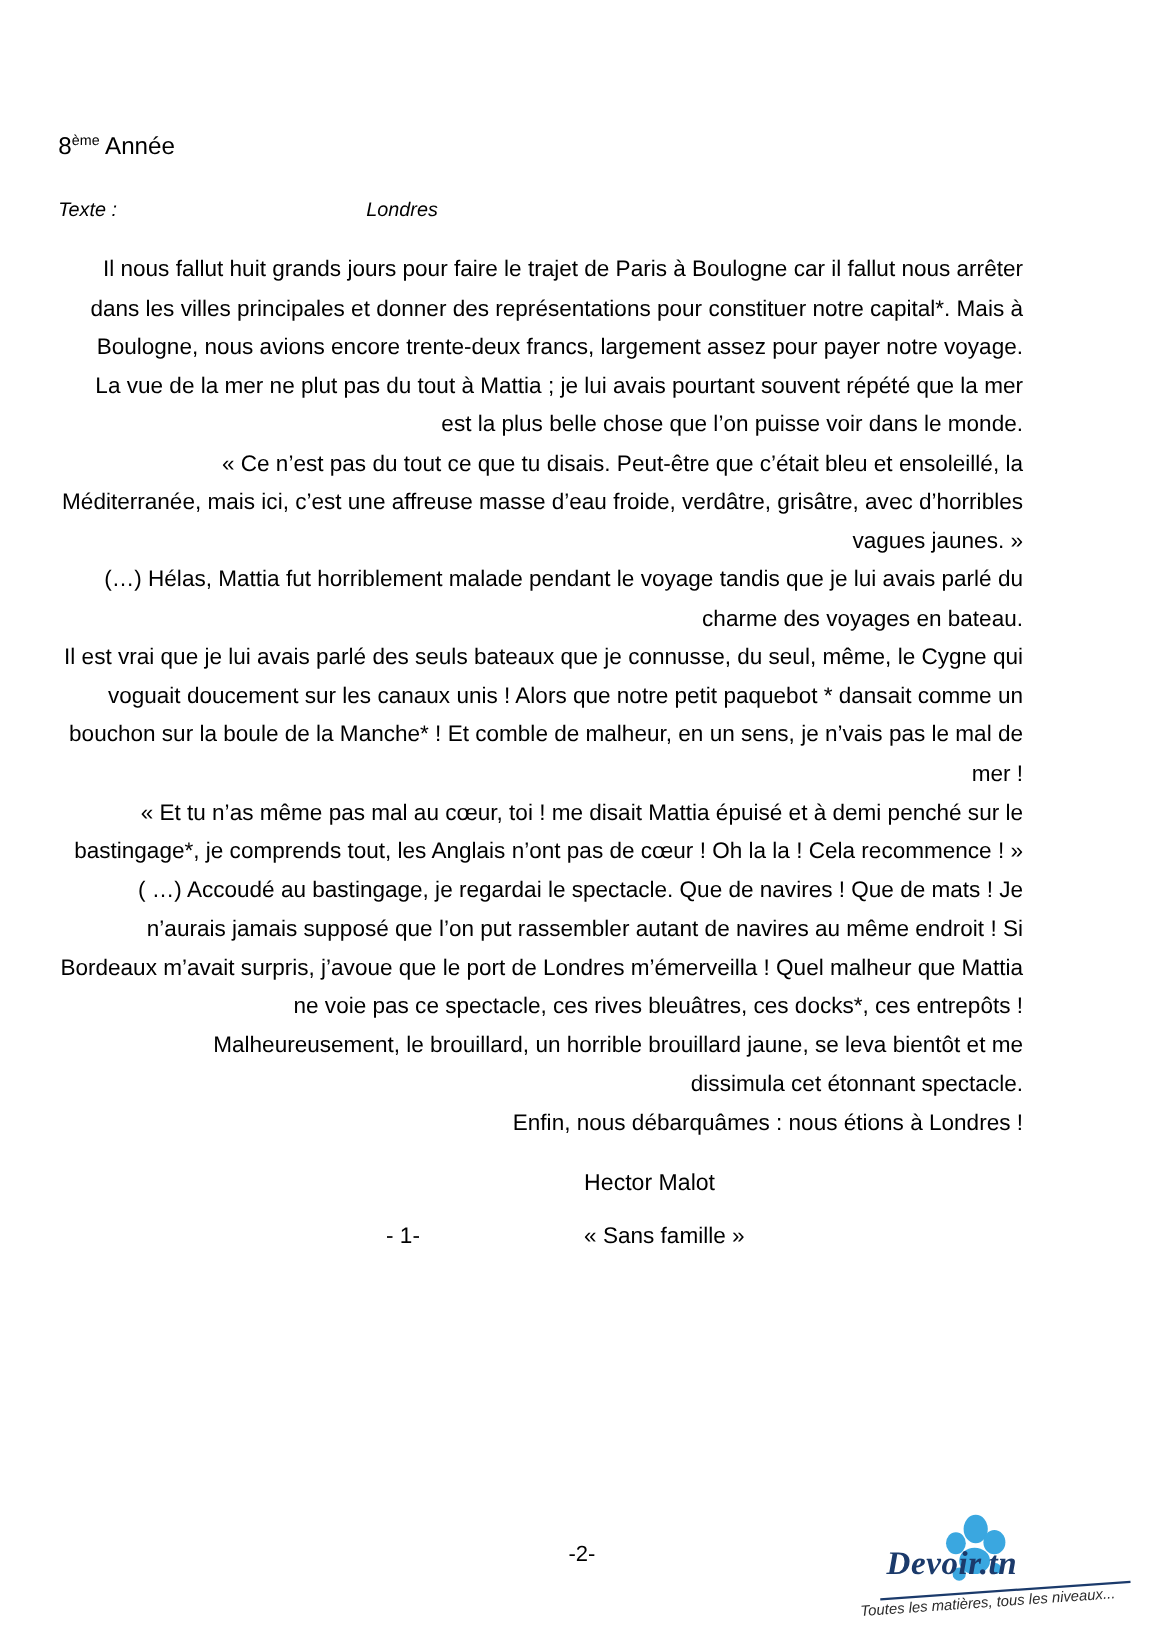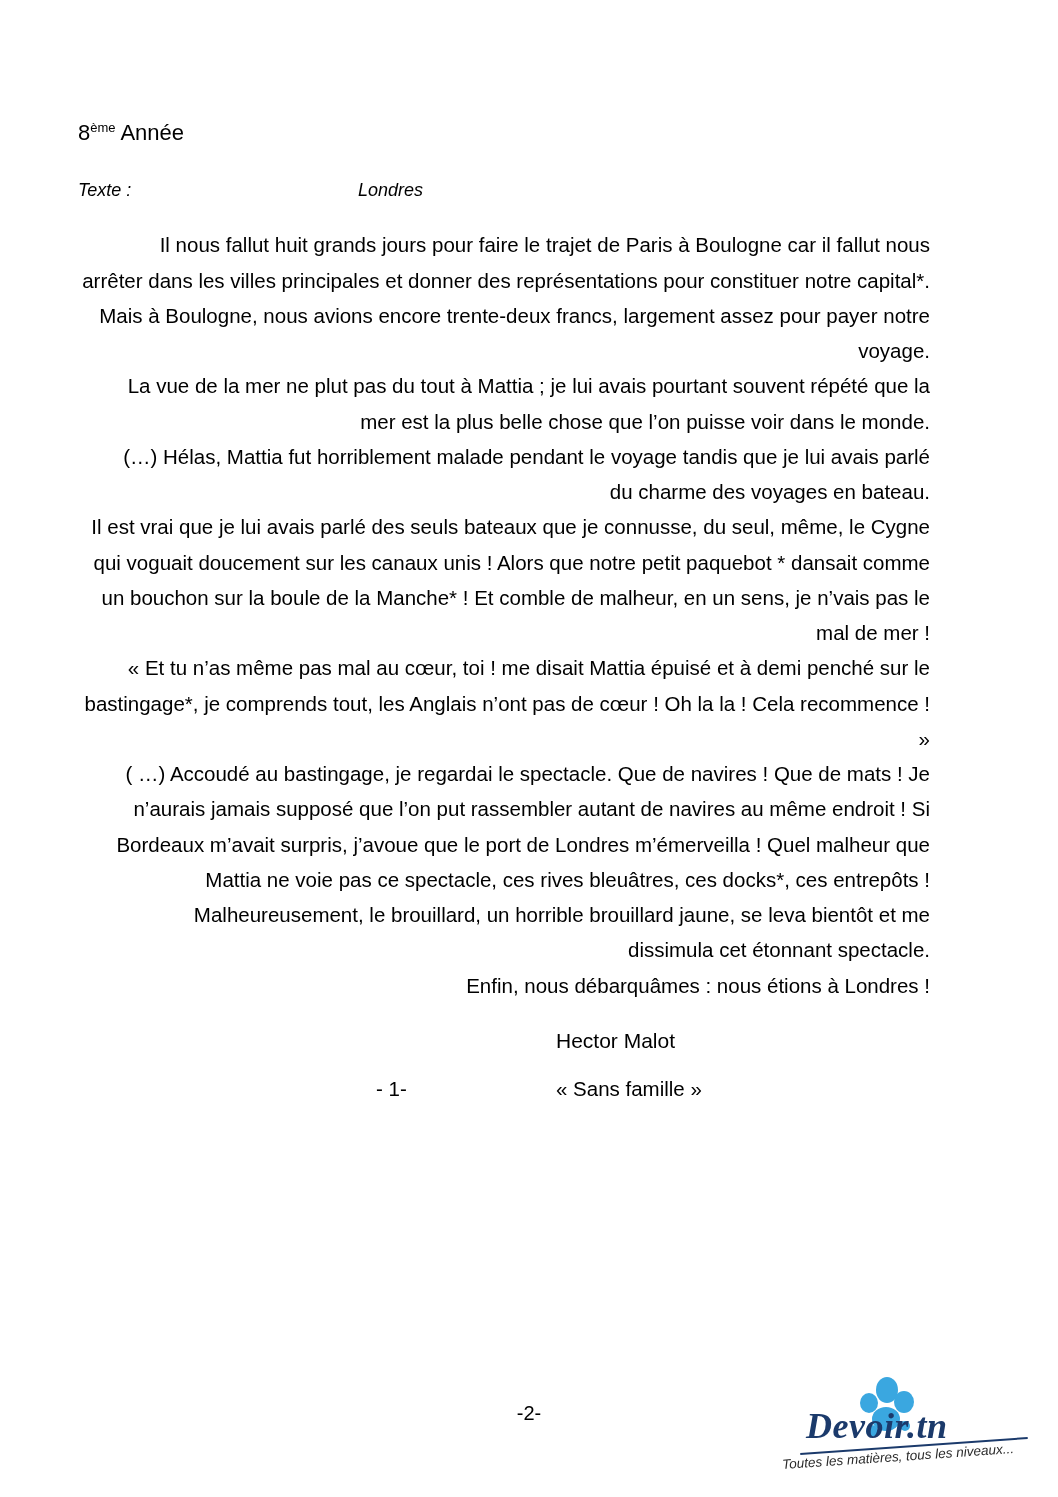--- a/index.html
+++ b/index.html
@@ -13,21 +13,21 @@
     font-family: "Liberation Sans", sans-serif;
     color: #000000;
     position: relative;
     overflow: hidden;
   }
   .page {
     position: relative;
     width: 1058px;
     height: 1497px;
     box-sizing: border-box;
-    padding: 120px 128px 0 78px;
+    padding: 120px 128px 0 53px;
   }
   .grade-line {
     font-size: 22px;
     line-height: 1.2;
     margin-bottom: 34px;
   }
   .grade-line sup {
     font-size: 13px;
     vertical-align: super;
     line-height: 0;
@@ -108,21 +108,21 @@
   .wm-splash span {
     position: absolute;
     background: #3aa7e0;
     border-radius: 50%;
     display: block;
   }
   .wm-brand {
     position: absolute;
     left: 24px;
     top: 30px;
-    font-size: 36px;
+    font-size: 30px;
     font-weight: bold;
     font-style: italic;
     color: #1b3a6b;
     letter-spacing: 0.5px;
     font-family: "Liberation Serif", serif;
   }
   .wm-sub {
     position: absolute;
     left: 0px;
     top: 74px;
@@ -152,20 +152,21 @@
   </div>
 
   <div class="title-row">
     <div class="title-label">Texte :</div>
     <div class="title-value">Londres</div>
   </div>
 
   <div class="body-text">
     <p class="para">Il nous fallut huit grands jours pour faire le trajet de Paris à Boulogne car il fallut nous arrêter dans les villes principales et donner des représentations pour constituer notre capital*. Mais à Boulogne, nous avions encore trente-deux francs, largement assez pour payer notre voyage.</p>
     <p class="para">La vue de la mer ne plut pas du tout à Mattia ; je lui avais pourtant souvent répété que la mer est la plus belle chose que l’on puisse voir dans le monde.</p>
+    <p class="para quote">« Ce n’est pas du tout ce que tu disais. Peut-être que c’était bleu et ensoleillé, la Méditerranée, mais ici, c’est une affreuse masse d’eau froide, verdâtre, grisâtre, avec d’horribles vagues jaunes. »</p>
     <p class="para">(…) Hélas, Mattia fut horriblement malade pendant le voyage tandis que je lui avais parlé du charme des voyages en bateau.</p>
     <p class="para noindent">Il est vrai que je lui avais parlé des seuls bateaux que je connusse, du seul, même, le Cygne  qui voguait doucement sur les canaux unis ! Alors que   notre petit paquebot * dansait comme un bouchon   sur la boule de la Manche* ! Et comble de malheur, en un sens, je n’vais pas le mal de mer !</p>
     <p class="para quote">« Et tu n’as même pas mal au cœur, toi ! me disait Mattia épuisé et à demi penché sur le bastingage*, je comprends tout, les Anglais n’ont pas de cœur ! Oh la la ! Cela recommence ! »</p>
     <p class="para">( …) Accoudé au bastingage, je regardai le spectacle. Que de navires ! Que de mats ! Je n’aurais jamais supposé que l’on put rassembler autant de navires au même endroit ! Si Bordeaux m’avait surpris, j’avoue que le port de Londres m’émerveilla ! Quel malheur que Mattia ne voie pas ce spectacle, ces rives bleuâtres, ces docks*, ces entrepôts !</p>
     <p class="para wide-indent">Malheureusement, le brouillard, un horrible brouillard jaune,   se leva bientôt et me dissimula cet étonnant spectacle.</p>
     <p class="para wide-indent">Enfin, nous débarquâmes : nous étions à Londres !</p>
   </div>
 
   <div class="signature">Hector Malot</div>
 

